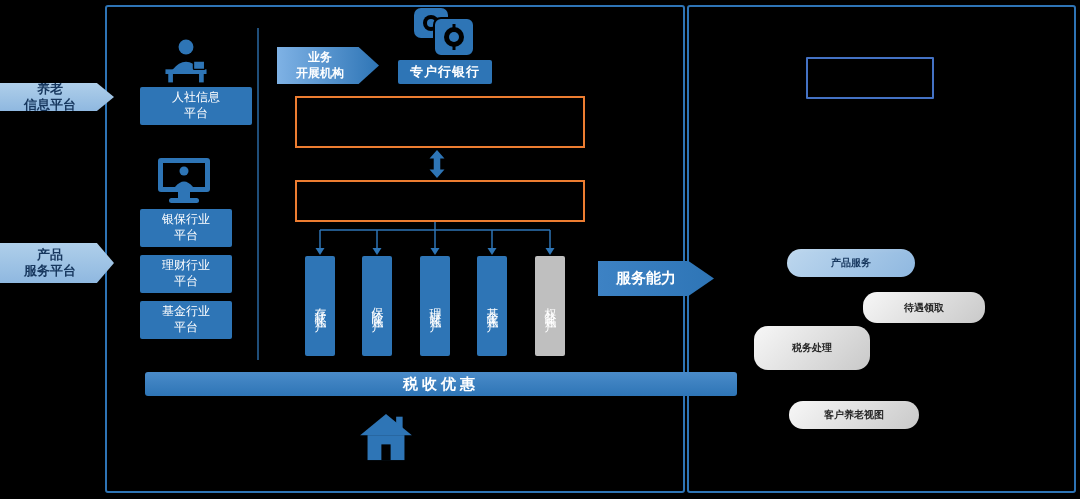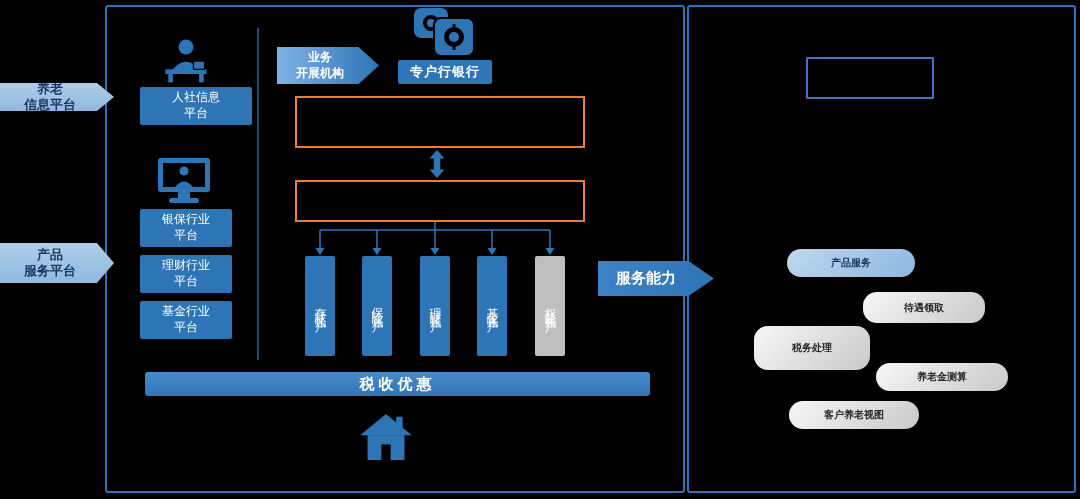--- a/index.html
+++ b/index.html
@@ -137,34 +137,33 @@
   <div class="abs acct blue" style="left:420px; top:256px;">
     <span>理财账户</span>
     </div>
   <div class="abs acct blue" style="left:477px; top:256px;">
     <span>基金账户</span>
     </div>
   <div class="abs acct gray" style="left:535px; top:256px;">
     <span>权益账户</span>
     </div>
 
-  <div class="abs tax-bar" style="left:145px; top:372px; width:505px; height:24px;">税收优惠</div>
+  <div class="abs tax-bar" style="left:145px; top:372px; width:592px; height:24px;">税收优惠</div>
 
   <div class="abs iconwrap" style="left:357px; top:413px; width:58px; height:48px;">
     <svg viewBox="0 0 60 52">
       <rect x="41" y="4" width="7" height="13" fill="#2E75B6"></rect>
       <path d="M30 1 L58 24 H2 Z" fill="#2E75B6"></path>
       <rect x="10" y="24" width="40" height="27" fill="#2E75B6"></rect>
       <rect x="25" y="34" width="10" height="17" fill="#000"></rect>
     </svg>
   </div>
 
   <div class="abs pennant service-arrow" style="left:598px; top:261px; width:116px; height:35px; z-index:5; font-weight:bold;">服务能力</div>
 
   <div class="abs right-rect" style="left:806px; top:57px; width:128px; height:42px;"></div>
 
   <div class="abs pill blue" style="left:787px; top:208px; width:128px; height:28px;">产品服务</div>
   <div class="abs pill gray" style="left:863px; top:251px; width:122px; height:31px;">待遇领取</div>
   <div class="abs pill gray" style="left:754px; top:285px; width:116px; height:44px;">税务处理</div>
-  <div class="abs pill gray" style="left:876px; top:322px; width:132px; height:28px;">养老金测算</div>
   <div class="abs pill gray" style="left:789px; top:360px; width:130px; height:28px;">客户养老视图</div>
 
 </div>
 
 </body></html>

